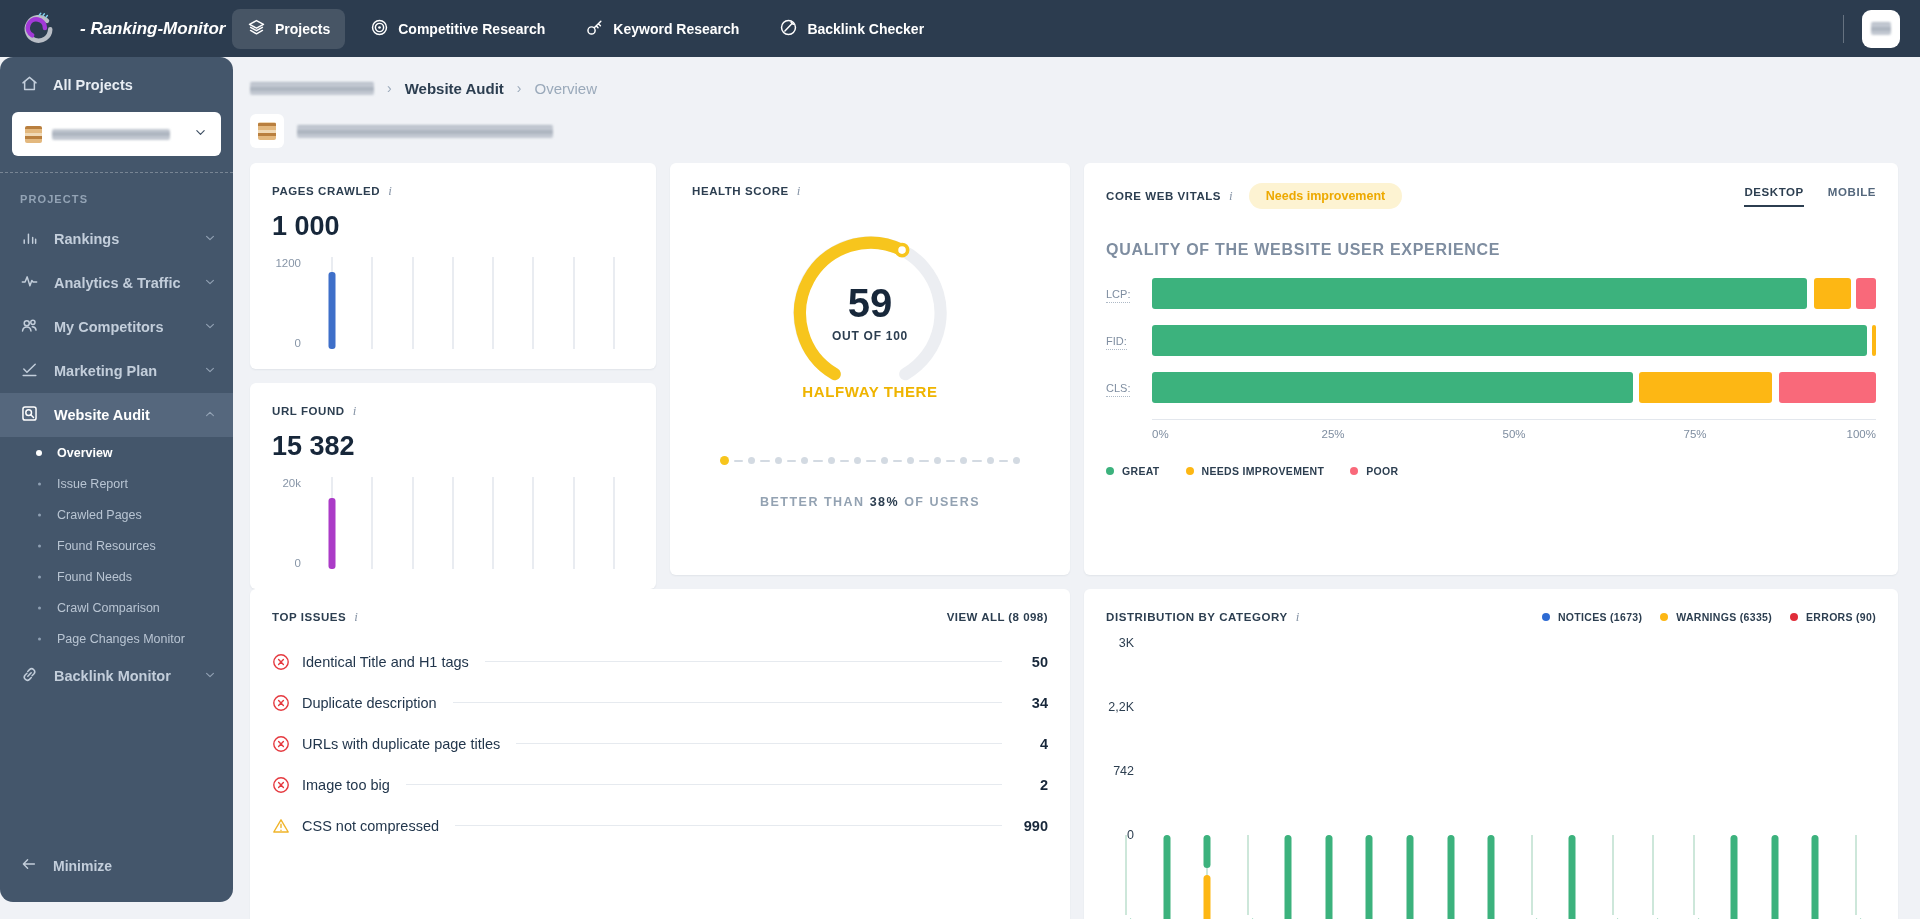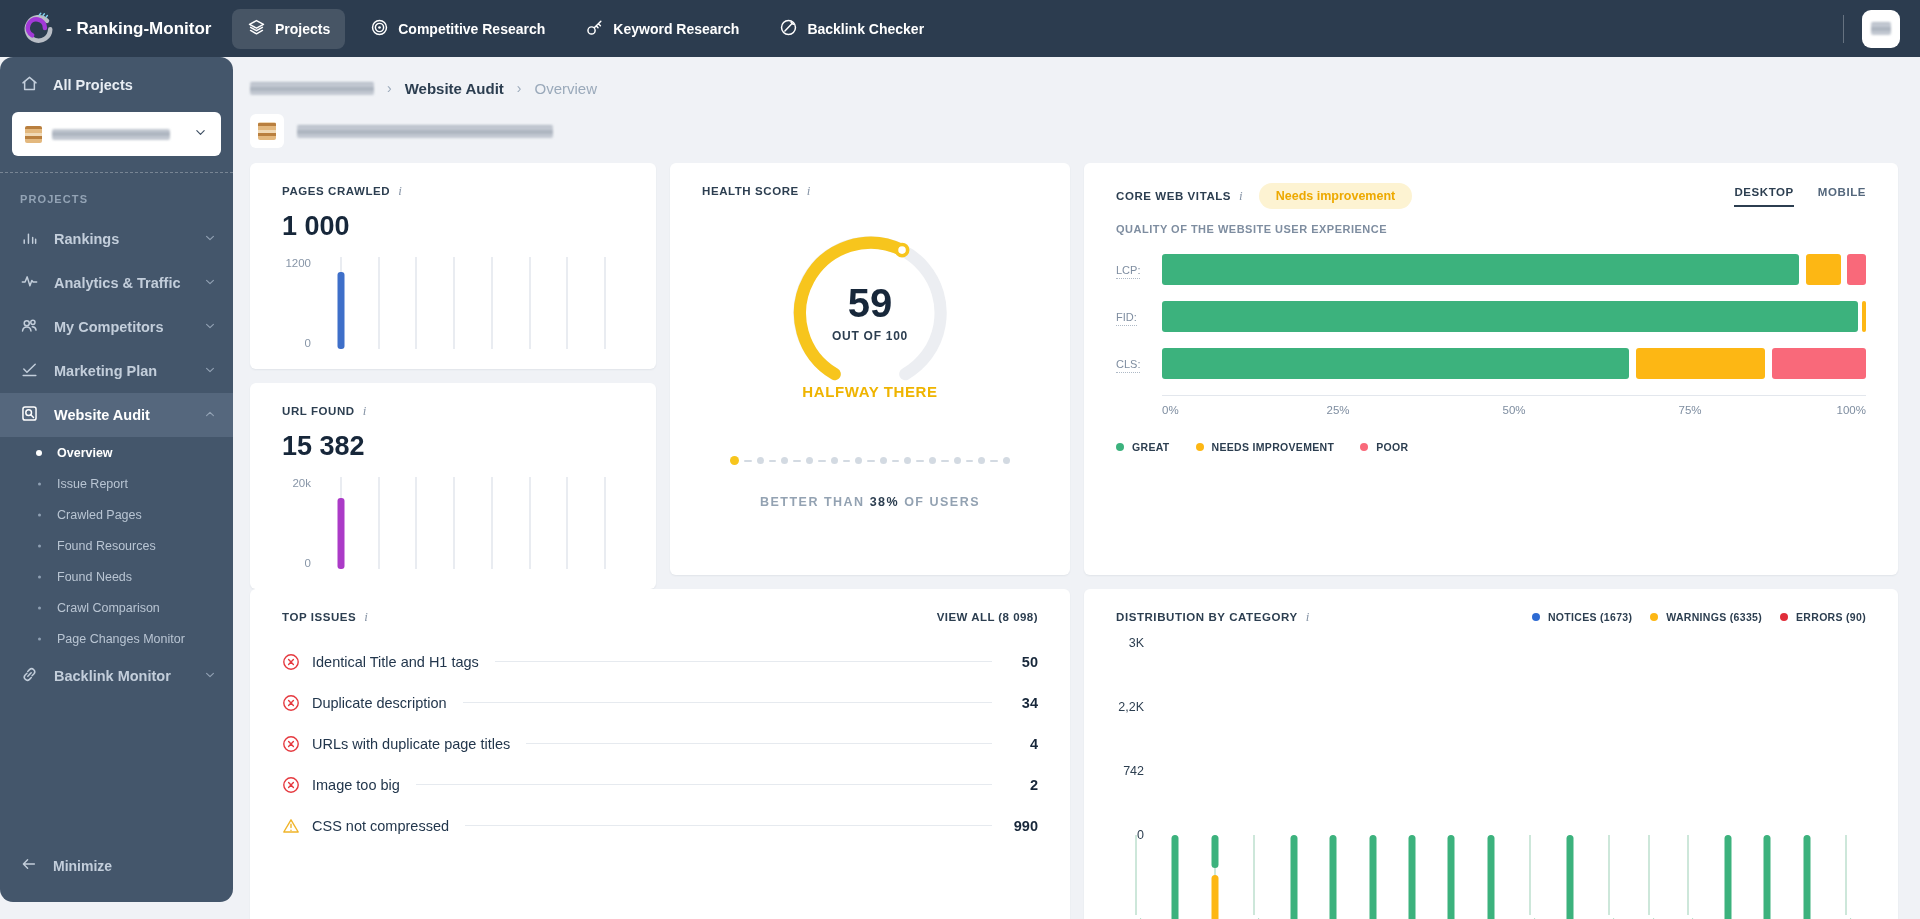--- a/index.html
+++ b/index.html
@@ -2,22 +2,22 @@
 <html><head>
 <meta charset="utf-8">
 <style>
   * { box-sizing: border-box; margin: 0; padding: 0; }
   html,body { width:1920px; height:919px; overflow:hidden; }
   body { font-family:"Liberation Sans", sans-serif; background:#f0f2f6; color:#2c3e50; }
 
   
   .topnav { position:fixed; top:0; left:0; right:0; height:57px; background:#2c3c4f;
             display:flex; align-items:center; padding:0 20px; z-index:20; }
-  .brand { display:flex; align-items:center; gap:10px; width:212px; color:#fff;
-           font-size:17px; font-weight:700; }
+  .brand { display:flex; align-items:center; gap:24px; width:212px; color:#fff;
+           font-size:17px; font-weight:700;font-style:italic; }
   .nav-menu { display:flex; align-items:center; gap:10px; }
   .nav-item { display:flex; align-items:center; gap:9px; color:#fff; font-size:14px;
               font-weight:700; padding:9px 15px; border-radius:8px; cursor:pointer; white-space:nowrap; }
   .nav-item.active { background:rgba(255,255,255,.13); }
   .nav-item svg { width:19px; height:19px; }
   .nav-right { margin-left:auto; display:flex; align-items:center; gap:18px; }
   .nav-divider { width:1px; height:28px; background:rgba(255,255,255,.28); }
   .avatar { width:38px; height:38px; border-radius:9px; background:#fff;
             display:flex; align-items:center; justify-content:center; cursor:pointer; }
 
@@ -73,21 +73,21 @@
                border-radius:18px; padding:7px 15px; font-size:13.5px; font-weight:700; color:#22364c; cursor:pointer; }
   .notes-btn svg { width:15px; height:15px; }
   .domain-row { display:flex; align-items:center; gap:13px; margin:9px 0 15px; }
   .domain-favicon { width:34px; height:34px; background:#fff; border-radius:6px;
                     display:flex; align-items:center; justify-content:center; }
   .domain-favicon .mosaic-orange { width:18px; height:18px; }
   .domain-name { width:256px; height:13px; }
 
   .grid { display:grid; grid-template-columns:406px 400px 1fr; grid-template-rows:412px 420px; gap:14px; }
   .col-stack { display:flex; flex-direction:column; gap:14px; }
-  .card { background:#fff; border-radius:6px; box-shadow:0 1px 2px rgba(35,53,74,.07); padding:20px 32px; }
+  .card { background:#fff; border-radius:6px; box-shadow:0 1px 2px rgba(35,53,74,.07); padding:20px 22px; }
   .card-title-row { display:flex; align-items:center; }
   .card-title { font-size:11.5px; font-weight:700; letter-spacing:.05em; color:#2c3e50; }
   .info-i { font-family:"Liberation Serif", serif; font-style:italic; color:#8795a7;
             font-size:13px; margin-left:8px; cursor:pointer; }
 
   
   .stat-card { flex:1; }
   .stat-value { font-size:27px; font-weight:800; color:#17273a; margin-top:12px; }
   .mini-chart { display:flex; margin-top:15px; height:92px; }
   .mini-y { display:flex; flex-direction:column; justify-content:space-between; align-items:flex-end;
@@ -114,21 +114,21 @@
                 color:#93a2b2; font-weight:700; }
   .hs-caption .hs-strong { color:#2c3e50; }
 
   
   .badge { background:#fdf3d2; color:#eda900; font-size:12.5px; font-weight:700;
            padding:6px 17px; border-radius:16px; margin-left:16px; cursor:default; }
   .tabs { margin-left:auto; display:flex; gap:24px; }
   .tab { font-size:11.5px; font-weight:700; letter-spacing:.05em; padding-bottom:7px; cursor:pointer;
          border-bottom:2px solid transparent; color:#54677c; }
   .tab.active { color:#2c3e50; border-bottom-color:#2c3e50; }
-  .cwv-sub { font-size:11px; font-weight:700; letter-spacing:.045em; color:#7e8da0; margin-top:14px; }
+  .cwv-sub { font-size:16px; font-weight:700; letter-spacing:.045em; color:#7e8da0; margin-top:32px; }
   .cwv-rows { margin-top:19px; }
   .cwv-row { display:flex; align-items:center; margin-bottom:16px; }
   .cwv-label { width:46px; font-size:11px; color:#7e8da0; }
   .cwv-label span { border-bottom:1px dotted #aeb9c6; padding-bottom:2px; cursor:help; }
   .cwv-track { flex:1; height:31px; position:relative; }
   .cwv-seg { position:absolute; top:0; height:100%; border-radius:3px; }
   .cwv-axis { margin-left:46px; border-top:1px solid #e3e7ed; margin-top:2px; position:relative; height:24px; }
   .cwv-tick { position:absolute; top:8px; font-size:11.5px; color:#7e8da0; }
   .cwv-legend { display:flex; gap:26px; margin-top:22px; align-items:center; }
   .lg-item { display:flex; align-items:center; gap:8px; font-size:10.5px; font-weight:700;

